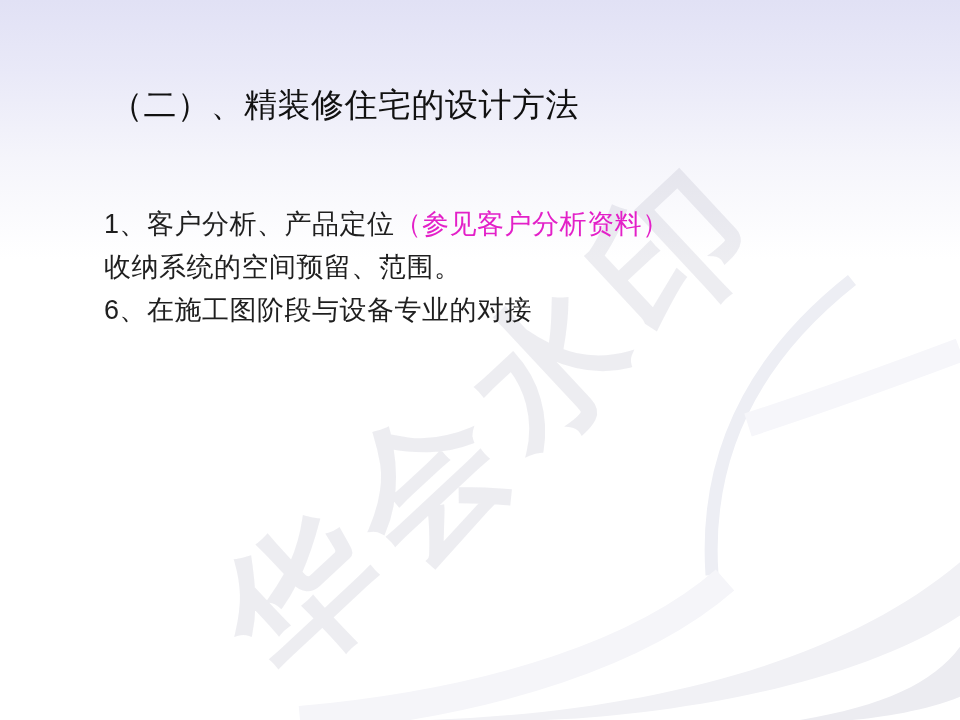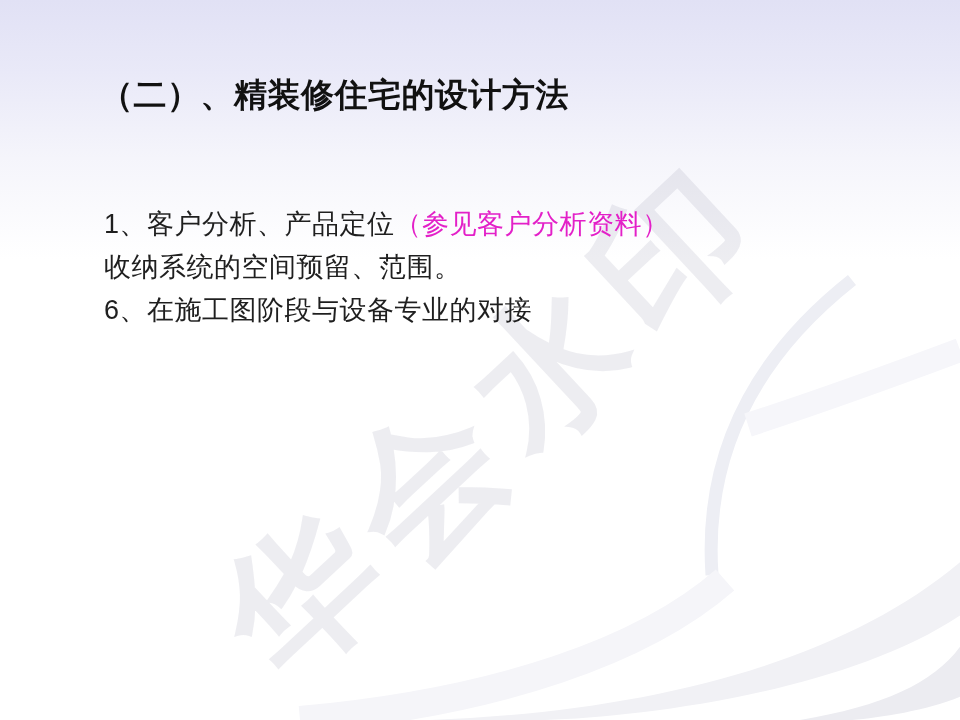--- a/index.html
+++ b/index.html
@@ -35,24 +35,24 @@
     letter-spacing: 18px;
     white-space: nowrap;
     color: rgba(140, 140, 170, 0.16);
     pointer-events: none;
     user-select: none;
   }
   .title {
     position: absolute;
     left: 100px;
     top: 76px;
-    margin: 0;
+    margin: 10px;
     font-size: 33px;
     line-height: 38px;
-    font-weight: bold;
+    font-weight: normal;
     color: #111111;
     letter-spacing: 0.5px;
   }
   .body-text {
     position: absolute;
     left: 104px;
     top: 192px;
     width: 726px;
     font-size: 27px;
     line-height: 33px;

